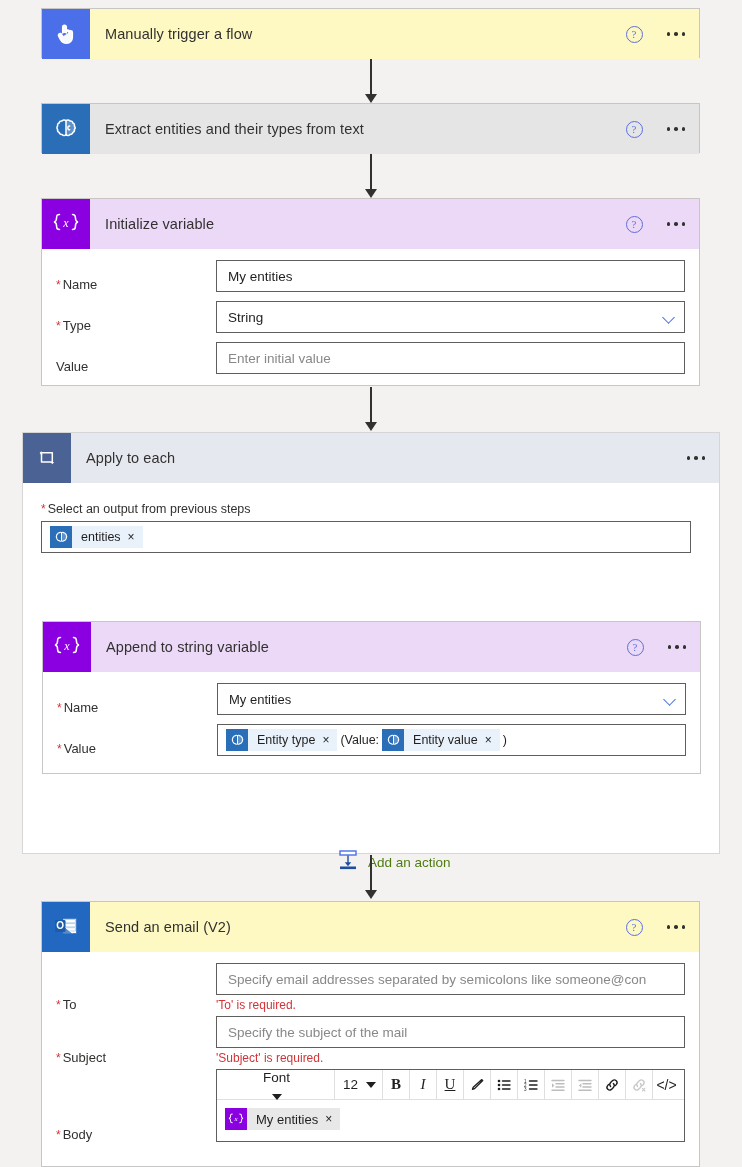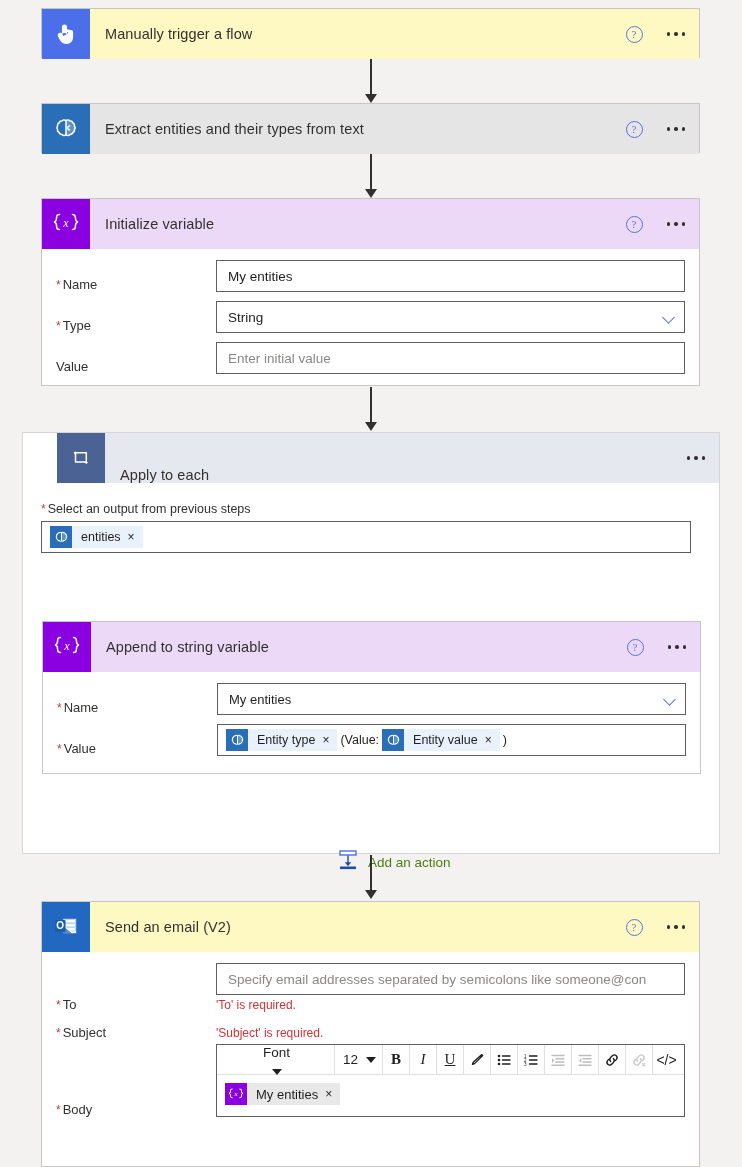--- a/index.html
+++ b/index.html
@@ -200,25 +200,24 @@
     margin-top: -1px;
   }
 
   
   .loop-container {
     position: absolute;
     background: #ffffff;
     border: 1px solid #d6d6d6;
   }
   .loop-header {
-    display: flex; align-items: flex-end;
+    display: flex; align-items: center;
     height: 50px;
     background: #e6e8ef;
     position: relative;
-    margin-left: 34px;
   }
   .loop-body { position: relative; }
 
   .add-action {
     position: absolute;
     display: flex;
     align-items: center;
     gap: 9px;
     cursor: pointer;
   }
@@ -565,20 +564,21 @@
           <input class="input" type="text" placeholder="Specify email addresses separated by semicolons like someone@con" style="">
           <div class="err-text">'To' is required.</div>
         </div>
       </div>
 
       <div class="row" style="margin-bottom:4px;">
         <div class="field-label">
           <span class="req">*</span><span>Subject</span>
         </div>
         <div class="ctrl">
+          <input class="input" type="text" placeholder="Specify the subject of the mail" style="">
           <div class="err-text">'Subject' is required.</div>
         </div>
       </div>
 
       <div class="row">
         <div class="field-label">
           <span class="req">*</span><span>Body</span>
         </div>
         <div class="ctrl">
           <div class="rt-wrap">

